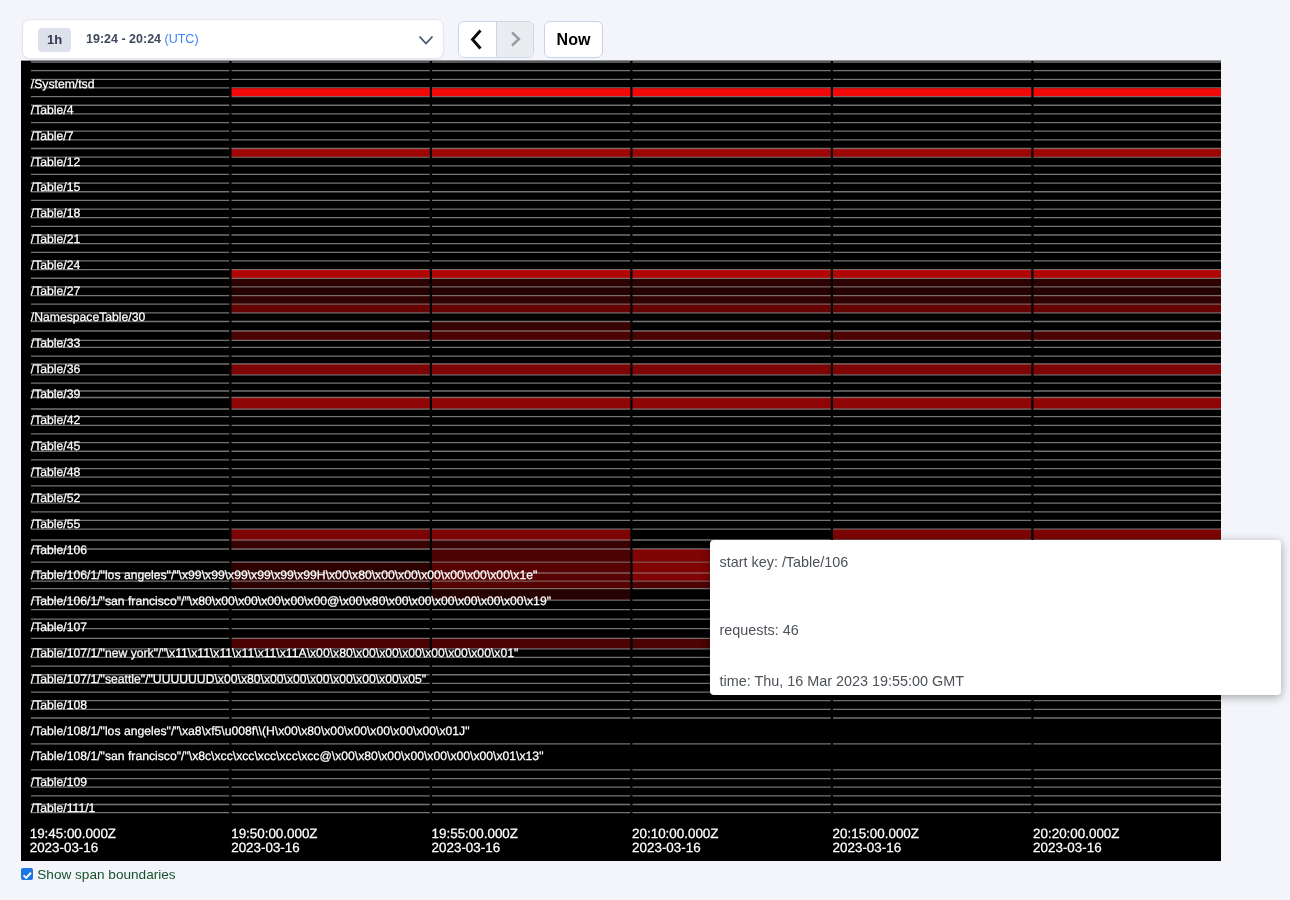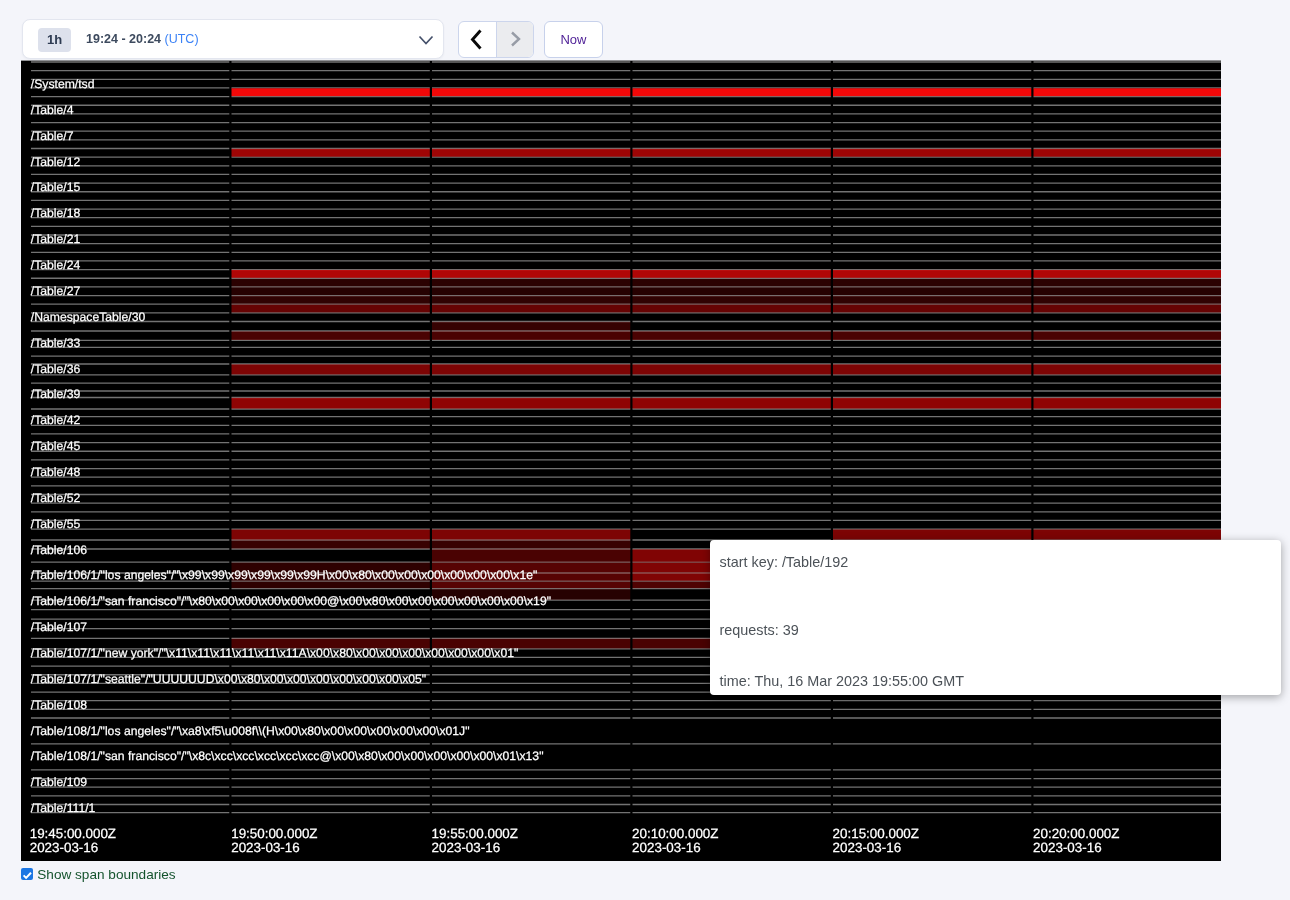--- a/index.html
+++ b/index.html
@@ -146,25 +146,25 @@
       </svg>
   </div>
   <div style="width:1px;height:100%;background:#ccd5ec"></div>
   <div style="flex:1;height:100%;background:#ebecef;display:flex;align-items:center;justify-content:center">
     <svg width="16" height="16" viewBox="0 0 16 16">
         <path d="M5 1.5 12 8 5 14.5" fill="none" stroke="#979ca6" stroke-width="2.4"></path>
       </svg>
   </div>
 </div>
 
-<div class="abs" style="left:544px;top:20.5px;width:59px;height:37px;border:1px solid #c7d1eb;border-radius:6px;background:#fff;color:#4c1d95;font-size:13px;font-weight:normal;text-align:center;line-height:35px">Now</div>
+<div class="abs" style="left:544px;top:20.5px;width:59px;height:37px;border:1px solid #c7d1eb;border-radius:6px;background:#fff;color:#000000;font-size:16px;font-weight:bold;text-align:center;line-height:35px">Now</div>
 
 <div class="abs" style="left:709.5px;top:540px;width:571px;height:154.5px;background:#fff;border-radius:4px;box-shadow:0 2px 10px rgba(0,0,0,.35)">
-  <div class="tooltip-line" style="top:13.5px">start key: /Table/192</div>
-  <div class="tooltip-line" style="top:81.5px">requests: 39</div>
+  <div class="tooltip-line" style="top:13.5px">start key: /Table/106</div>
+  <div class="tooltip-line" style="top:81.5px">requests: 46</div>
   <div class="tooltip-line" style="top:133px">time: Thu, 16 Mar 2023 19:55:00 GMT</div>
 </div>
 
 <div class="abs" style="left:20.8px;top:867.6px;width:12.5px;height:12.5px;background:#1b76e3;border-radius:2px">
   <svg width="12.5" height="12.5" viewBox="0 0 12.5 12.5">
       <path d="M2.6 6.4 5.1 8.9 10 3.8" fill="none" stroke="#fff" stroke-width="2"></path>
     </svg>
 </div>
 <div class="abs" style="left:37.3px;top:866.6px;font-size:13.6px;color:#14532d">Show span boundaries</div>
 

